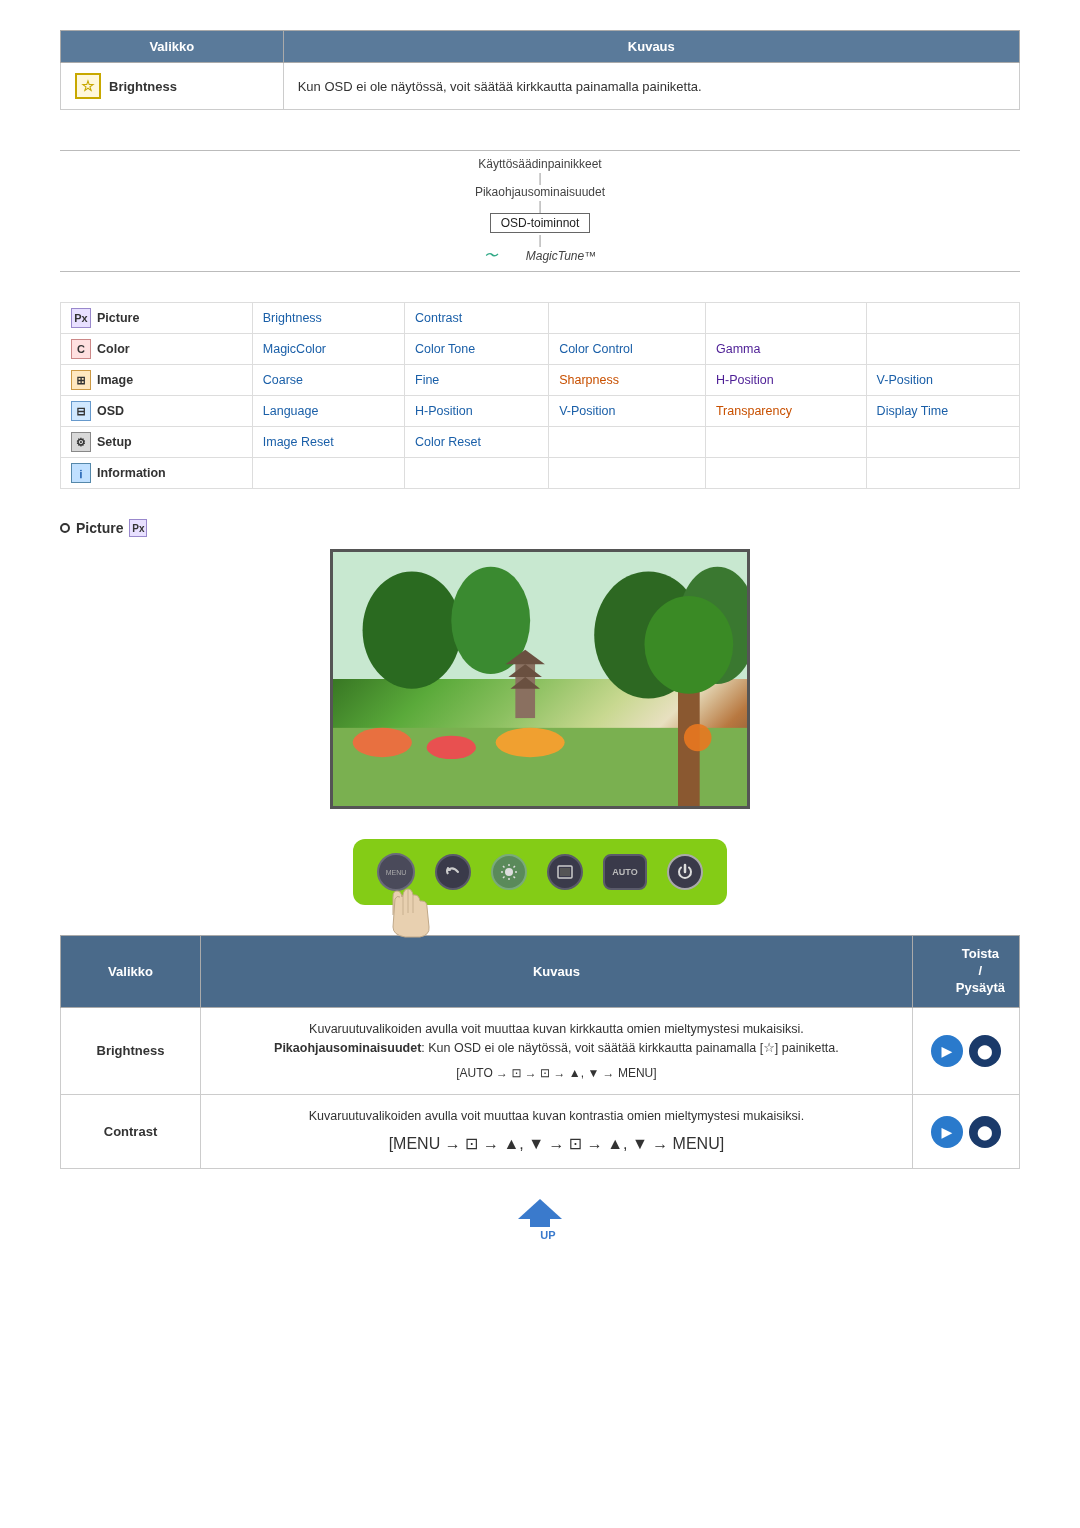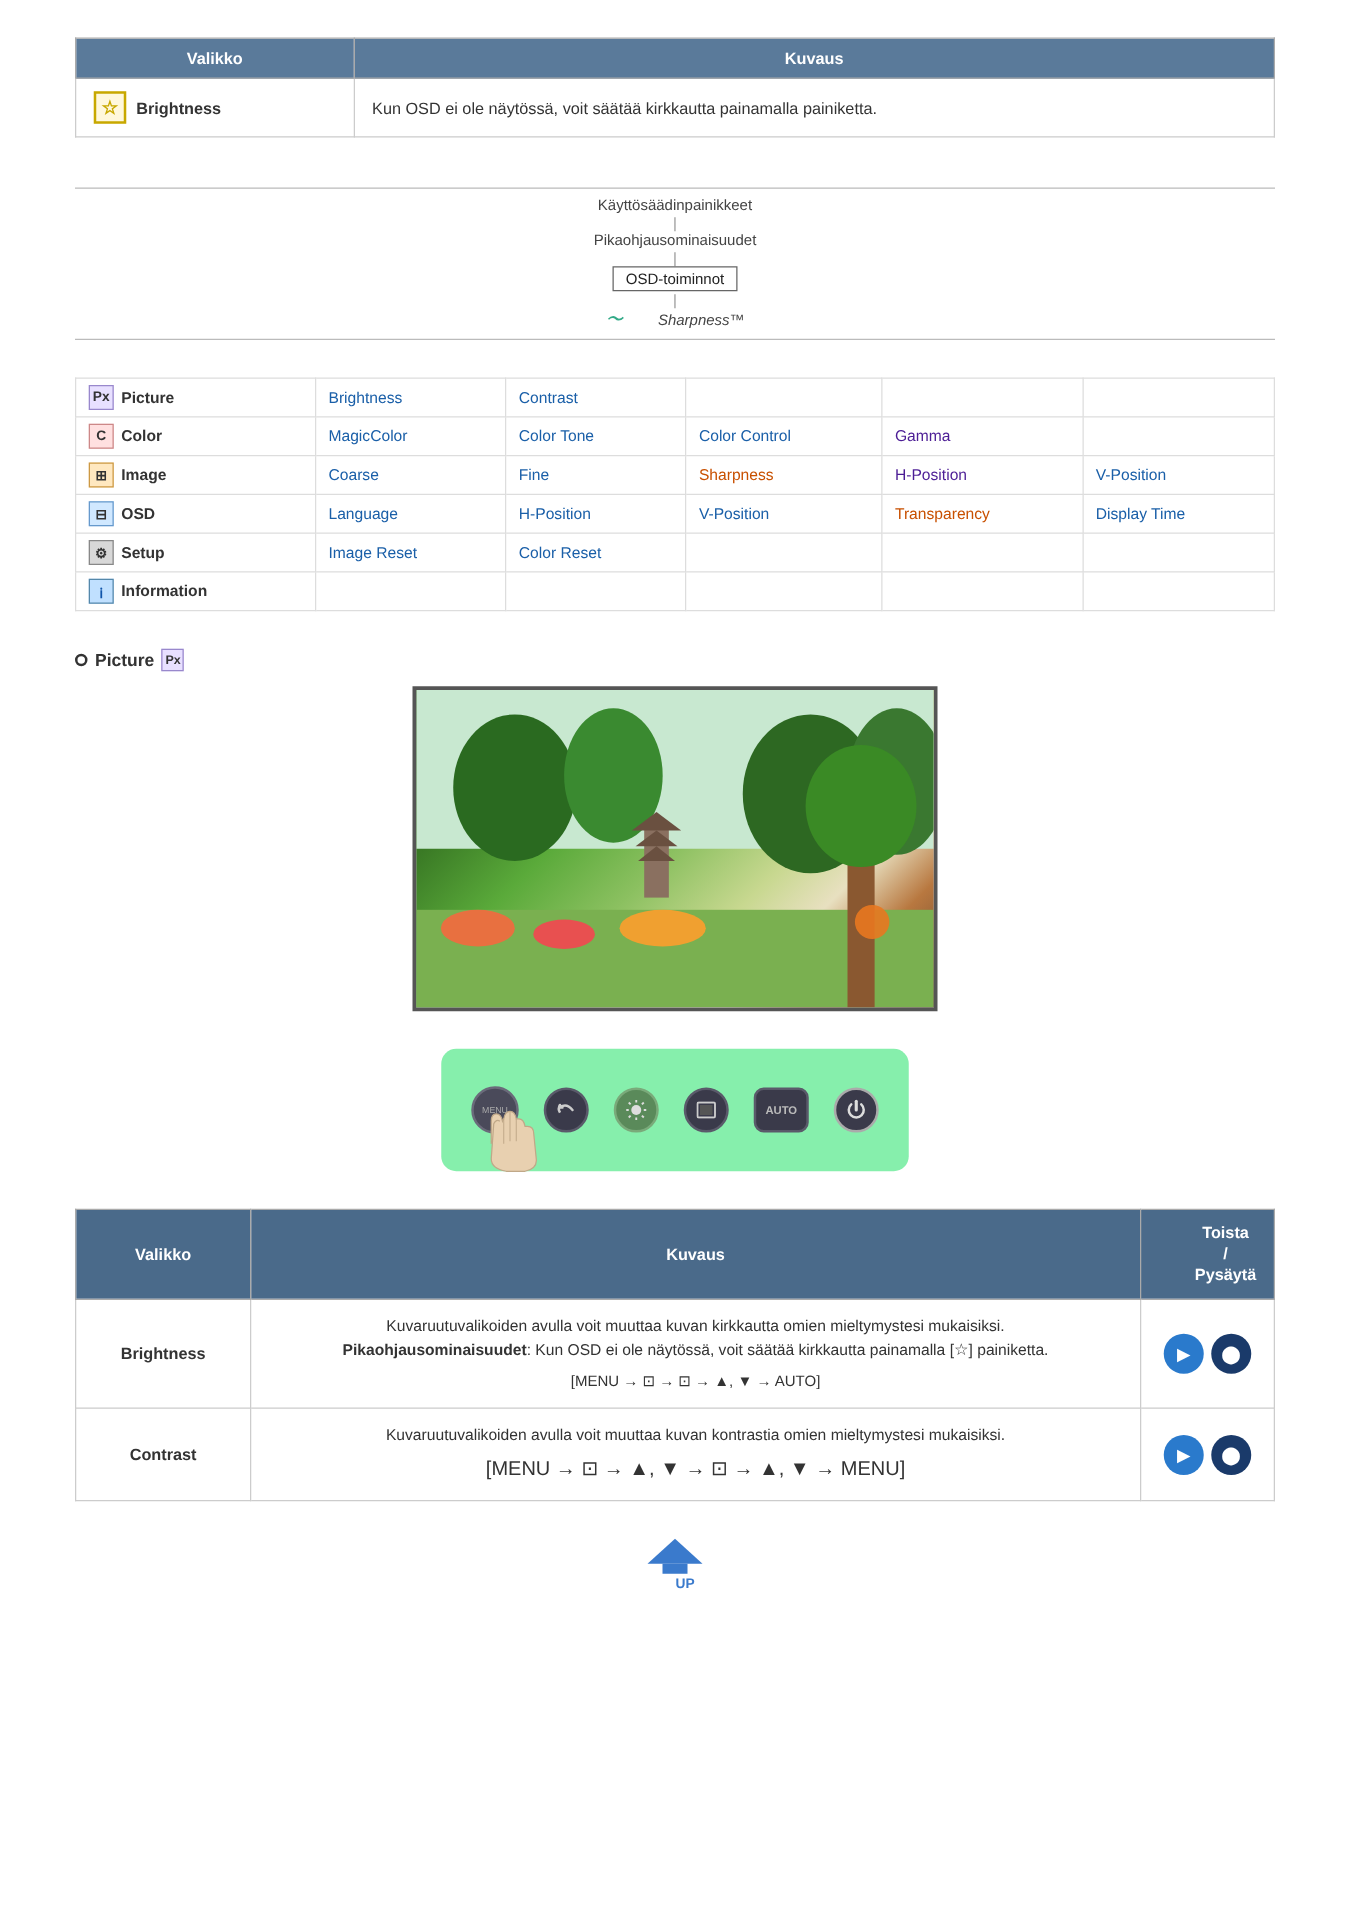--- a/index.html
+++ b/index.html
@@ -162,23 +162,23 @@
       position: relative;
     }
 
     
     .remote-section {
       display: flex;
       justify-content: center;
       margin: 30px 0;
     }
     .remote-bar {
-      background: #86efac;
+      background: #84cc16;
       border-radius: 12px;
-      padding: 30px 24px;
+      padding: 14px 24px;
       display: flex;
       align-items: center;
       gap: 20px;
       position: relative;
     }
     .remote-btn {
       width: 36px;
       height: 36px;
       border-radius: 50%;
       background: #3a3a4a;
@@ -328,21 +328,21 @@
 
 <div class="nav-bar">
   <span>Käyttösäädinpainikkeet</span>
   <span class="sep">|</span>
   <span>Pikaohjausominaisuudet</span>
   <span class="sep">|</span>
   <span class="active-nav">OSD-toiminnot</span>
   <span class="sep">|</span>
   <span class="brand">
     <span style="color:#3a8;font-size:14px;">〜</span>
-    <span>Sharpness™</span>
+    <span>MagicTune™</span>
   </span>
 </div>
 
 <table class="osd-table">
   <tbody>
 
     <tr>
       <td>
         <div class="menu-label">
           <span class="menu-icon icon-picture">Px</span>
@@ -531,21 +531,21 @@
       <th class="toista" style="width:90px;padding-left:43px;">Toista<br>/ Pysäytä</th>
     </tr>
   </thead>
   <tbody>
 
     <tr>
       <td class="row-label">Brightness</td>
       <td class="desc-cell">
         <p>Kuvaruutuvalikoiden avulla voit muuttaa kuvan kirkkautta omien mieltymystesi mukaisiksi.</p>
         <p><strong>Pikaohjausominaisuudet</strong>: Kun OSD ei ole näytössä, voit säätää kirkkautta painamalla [<span style="font-size:13px;">☆</span>] painiketta.</p>
-        <p style="margin-top:6px;font-size:12px;">[MENU → ⊡ → ⊡ → ▲, ▼ → AUTO]</p>
+        <p style="margin-top:6px;font-size:12px;">[AUTO → ⊡ → ⊡ → ▲, ▼ → MENU]</p>
       </td>
       <td>
         <div class="action-btns">
           <div class="action-btn">▶</div>
           <div class="action-btn dark">⬤</div>
         </div>
       </td>
     </tr>
 
     <tr>

